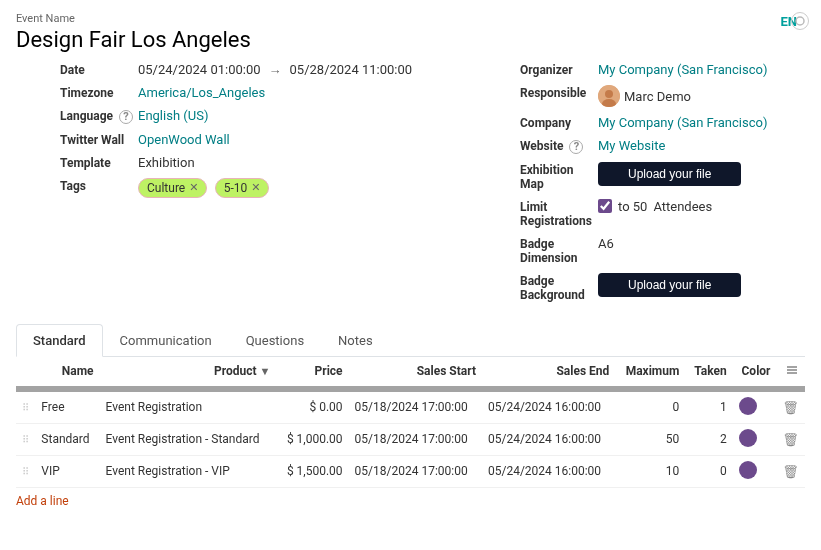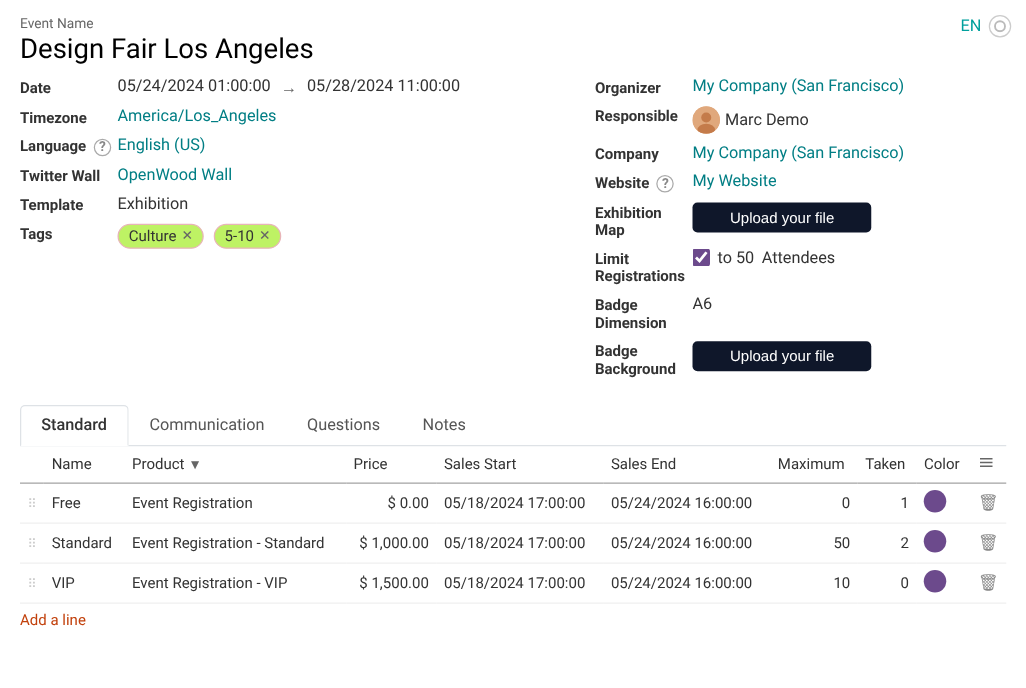--- a/index.html
+++ b/index.html
@@ -3,29 +3,29 @@
   <meta charset="utf-8">
   <style>
     * { box-sizing: border-box; margin: 0; padding: 0; }
     body { font-family: -apple-system, BlinkMacSystemFont, 'Segoe UI', Roboto, sans-serif; font-size: 13px; color: #333; background: #fff; width: 821px; min-height: 550px; overflow: hidden; }
     
     .page { padding: 12px 16px; }
     
     .event-name-label { font-size: 11px; color: #666; margin-bottom: 2px; }
     .event-title { font-size: 22px; font-weight: 400; color: #000; margin-bottom: 10px; }
     
-    .lang-indicator { position: absolute; top: 14px; right: 36px; color: #00a09d; font-size: 13px; font-weight: 400; text-align: right; }
+    .lang-indicator { position: absolute; top: 14px; right: 24px; color: #00a09d; font-size: 13px; font-weight: 700; text-align: right; }
     .circle-icon { position: absolute; top: 12px; right: 12px; width: 18px; height: 18px; border-radius: 50%; border: 1.5px solid #ccc; display: flex; align-items: center; justify-content: center; }
     
     .two-col { display: flex; gap: 0; }
     .left-col { flex: 0 0 460px; }
     .right-col { flex: 1; }
     
     .field-row { display: flex; align-items: flex-start; margin-bottom: 8px; }
-    .field-label { width: 78px; font-weight: 700; font-size: 12px; color: #333; flex-shrink: 0; padding-top: 1px; }
+    .field-label { width: 78px; font-weight: 700; font-size: 12px; color: #333; flex-shrink: 0; padding-top: 1px; margin-left: 44px; }
     .field-value { color: #333; font-size: 13px; }
     .field-value.link { color: #017e84; }
     
     .tag { display: inline-flex; align-items: center; background: #bef264; border: 1px solid #e8b4b8; border-radius: 12px; padding: 2px 8px; font-size: 12px; margin-right: 4px; }
     .tag .x { margin-left: 4px; color: #666; cursor: pointer; font-size: 11px; }
     
     .arrow { margin: 0 8px; color: #666; }
     
     .upload-btn { background: #0f172a; color: #fff; border: none; border-radius: 4px; padding: 5px 30px; font-size: 12px; cursor: pointer; white-space: nowrap; }
     
@@ -40,21 +40,21 @@
     .venue-lines { display: flex; flex-direction: column; }
     
     
     .tabs { display: flex; border-bottom: 1px solid #dee2e6; margin-top: 14px; }
     .tab { padding: 8px 16px; cursor: pointer; font-size: 13px; color: #555; border: 1px solid transparent; border-bottom: none; margin-bottom: -1px; }
     .tab.active { border-color: #dee2e6; border-bottom: 1px solid #fff; background: #fff; color: #333; font-weight: 500; border-radius: 4px 4px 0 0; }
     
     
     .table-wrap { width: 100%; }
     table { width: 100%; border-collapse: collapse; font-size: 12px; }
-    th { text-align: left; font-weight: 400; color: #333; padding: 6px 6px; border-bottom: 1px solid #a3a3a3; font-size: 12px; }
+    th { text-align: right; font-weight: 700; color: #333; padding: 6px 6px; border-bottom: 6px solid #a3a3a3; font-size: 12px; }
     td { padding: 5px 6px; border-bottom: 1px solid #f0f0f0; vertical-align: middle; }
     
     .dot-handle { color: #ccc; font-size: 10px; cursor: grab; }
     .color-dot { width: 18px; height: 18px; border-radius: 50%; background: #6c4a8c; display: inline-block; }
     .trash-icon { color: #888; cursor: pointer; font-size: 13px; }
     .add-line { color: #c2410c; font-size: 12px; cursor: pointer; margin-top: 6px; }
     
     .sort-icon { font-size: 11px; color: #666; }
     
     .relative { position: relative; }

